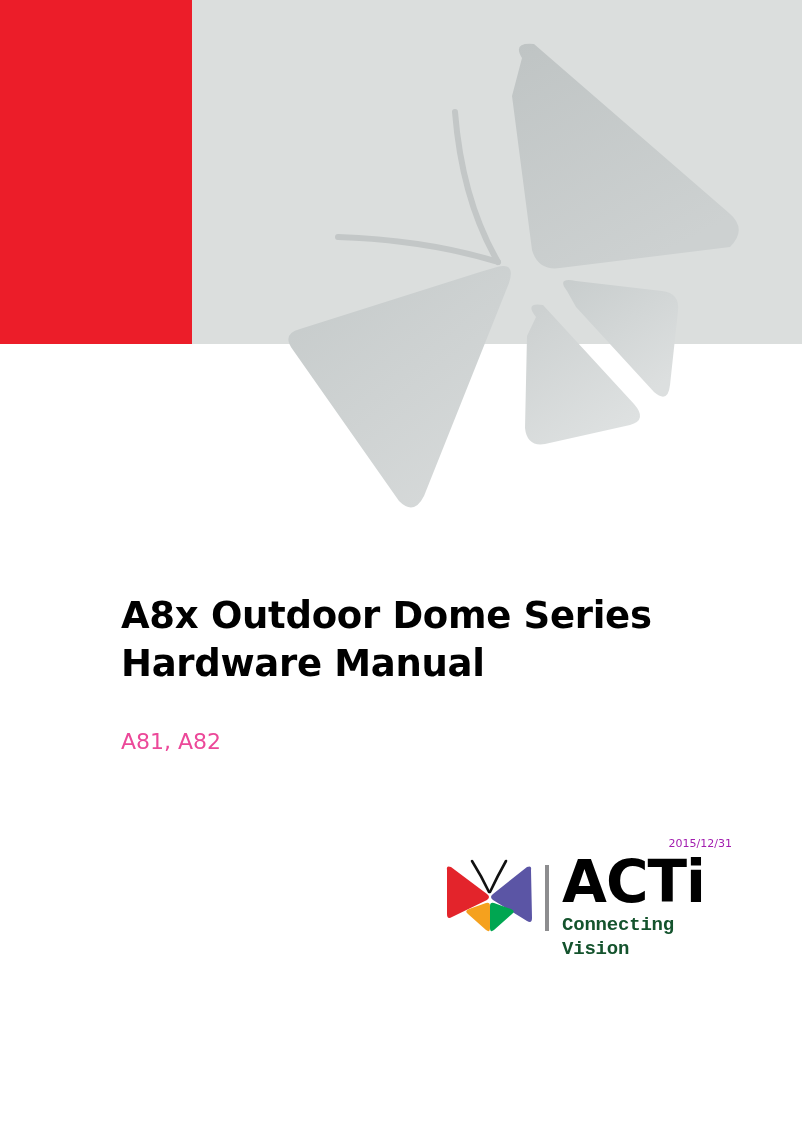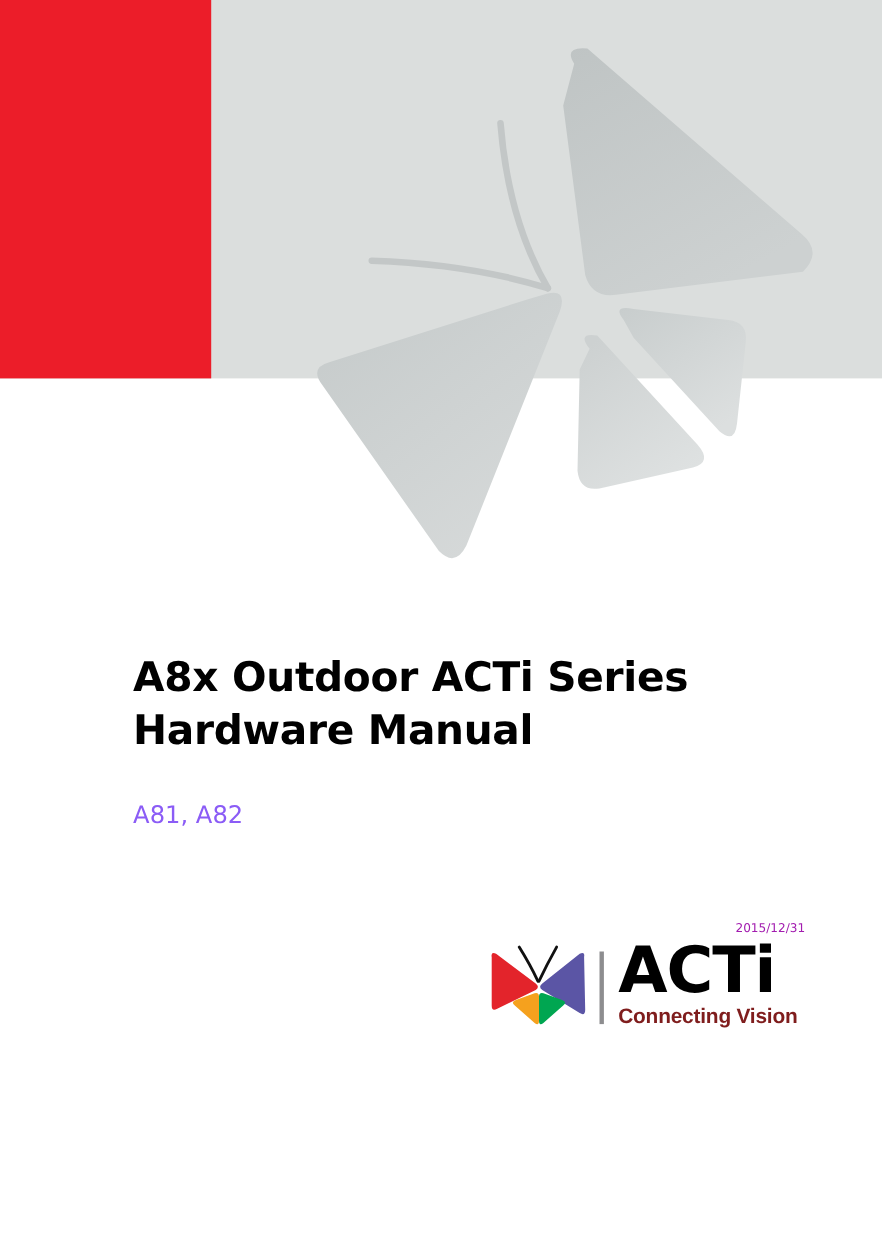--- a/index.html
+++ b/index.html
@@ -68,21 +68,21 @@
     color: #000000;
     letter-spacing: -0.3px;
     margin: 0;
     white-space: pre-line;
   }
   .doc-subtitle {
     font-family: "DejaVu Sans", sans-serif;
     font-weight: normal;
     font-size: 22px;
     line-height: 28px;
-    color: #8b5cf6;
+    color: #ec4899;
     margin: 0;
     padding-top: 40px;
   }
 
   
   .logo-lockup {
     position: absolute;
     left: 442px;
     top: 836px;
     width: 290px;
@@ -132,26 +132,26 @@
   .brand-name {
     font-family: "DejaVu Sans", sans-serif;
     font-weight: bold;
     font-size: 58px;
     line-height: 54px;
     letter-spacing: -1px;
     color: #000000;
     margin: 0;
   }
   .brand-tagline {
-    font-family: Liberation Sans, sans-serif;
+    font-family: Liberation Mono, monospace;
     font-weight: bold;
     font-size: 19px;
     line-height: 24px;
     letter-spacing: -0.2px;
-    color: #7f1d1d;
+    color: #14532d;
     margin: 0;
     padding-top: 4px;
   }
 </style>
 </head>
 <body>
 
 <div class="page">
 
   <div class="gray-band"></div>
@@ -184,21 +184,21 @@
 
     <path d="M 567 291 Q 556 277 576 281 L 662 291 Q 680 293 678 311 L 670 385 Q 668 404 654 392 L 576 307 Z" fill="url(#wgC)"></path>
 
     <path d="M 455 112 Q 462 200 498 262" stroke="#c3c7c7" stroke-width="6" fill="none" stroke-linecap="round"></path>
     <path d="M 338 237 Q 427 240 498 262" stroke="#c3c7c7" stroke-width="6" fill="none" stroke-linecap="round"></path>
   </svg>
 
   <div class="red-bar"></div>
 
   <div class="title-block">
-    <h1 class="doc-title">A8x Outdoor ACTi Series
+    <h1 class="doc-title">A8x Outdoor Dome Series
 Hardware Manual</h1>
     <p class="doc-subtitle">A81, A82</p>
   </div>
 
   <div class="logo-lockup">
 
     <div class="release-date">2015/12/31</div>
 
     <div class="logo-row">
 

